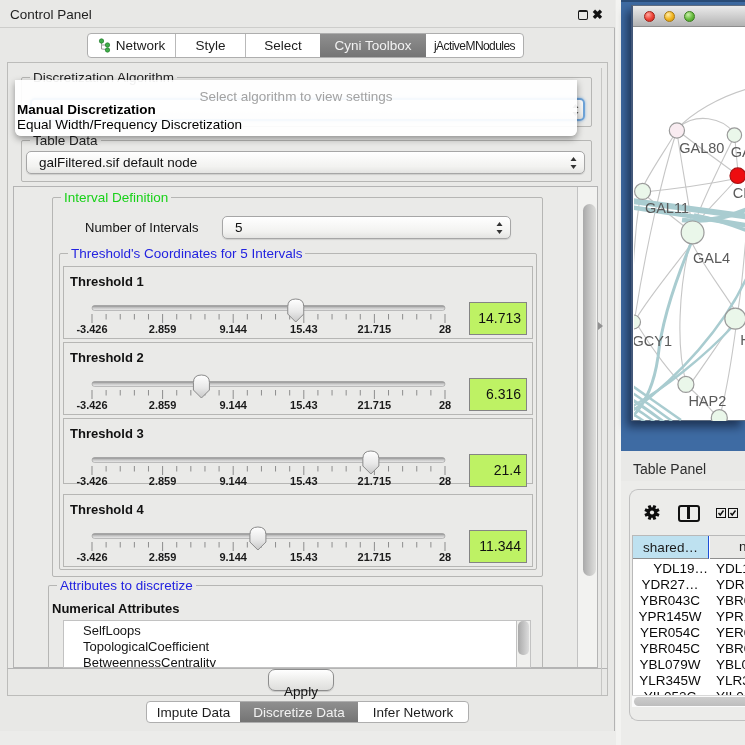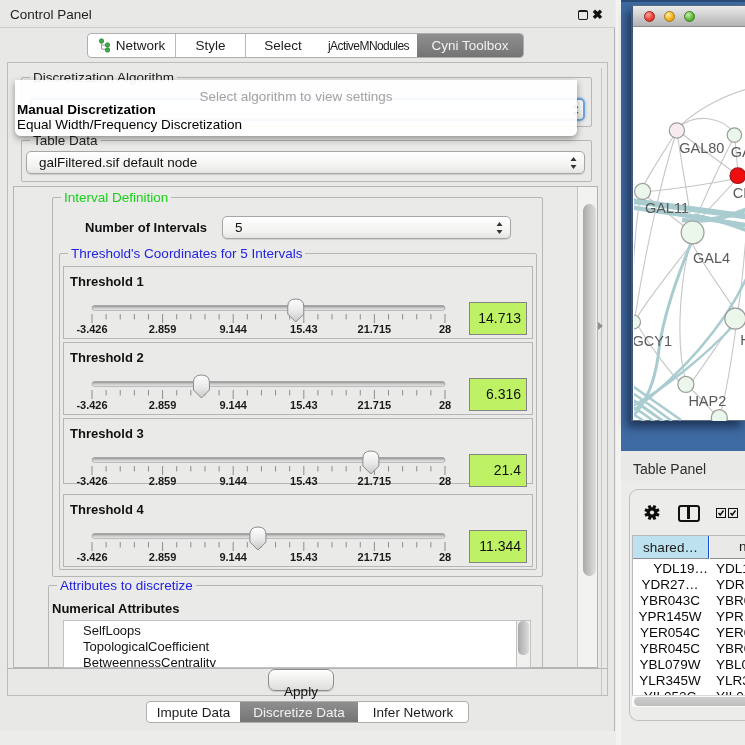--- a/index.html
+++ b/index.html
@@ -59,22 +59,22 @@
     <div class="tab first" style="width:87px;"><svg width="13" height="15" viewBox="0 0 13 15" style="margin-right:5px">
           <g stroke="#9a9a9a" stroke-width="1" fill="none">
             <path d="M3.5 3.5 L3.5 11 M3.5 7 L9 7 M3.5 11 L9 11.5"></path>
           </g>
           <circle cx="3.5" cy="3" r="2.2" fill="#3fae49" stroke="#1e7a28" stroke-width="0.7"></circle>
           <circle cx="9.5" cy="7" r="2.2" fill="#3fae49" stroke="#1e7a28" stroke-width="0.7"></circle>
           <circle cx="9.5" cy="12" r="2.2" fill="#3fae49" stroke="#1e7a28" stroke-width="0.7"></circle>
         </svg>Network</div>
     <div class="tab" style="width:70px;">Style</div>
     <div class="tab" style="width:75px;">Select</div>
+    <div class="tab sel" style="width:106px;">Cyni Toolbox</div>
     <div class="tab aftersel" style="width:97px; font-size:12px; letter-spacing:-0.55px;">jActiveMNodules</div>
-    <div class="tab sel" style="width:106px;">Cyni Toolbox</div>
   </div>
 
   <div class="abs" style="left:7px; top:62px; width:601px; height:606px; border:1px solid #bcbcba; border-bottom:none; background:#e9e9e7;"></div>
 
   <div class="abs group" style="left:21px; top:77px; width:571px; height:50px;">
     <div class="gtitle">Discretization Algorithm</div>
   </div>
   <div class="abs combo" style="left:30px; top:98px; width:555px; height:23px; border:2px solid #6ea3d8; box-shadow:0 0 3px #7fb0e0;">
     <svg class="arrows" style="right:4px" viewBox="0 0 7 12">
         <path d="M3.5 0 L6.5 4 L0.5 4 Z M3.5 12 L6.5 8 L0.5 8 Z" fill="#555"></path>
@@ -92,21 +92,21 @@
   </div>
 
   <div class="abs" style="left:13px; top:186px; width:585px; height:482px; border:1px solid #b4b4b4; background:#eaeae8;"></div>
 
   <div class="abs" style="left:577px; top:187px; width:20px; height:480px; background:#f2f2f0; border-left:1px solid #c2c2c2;"></div>
   <div class="abs" style="left:583px; top:204px; width:13px; height:372px; border-radius:6.5px; background:linear-gradient(90deg,#a9a9a9,#dfdfdd);"></div>
 
   <div class="abs group" style="left:52px; top:197px; width:491px; height:380px;">
     <div class="gtitle" style="color:#18d118; background:#eaeae8;">Interval Definition</div>
   </div>
-  <div class="abs" style="left:85px; top:220px; font-size:13px; font-weight:bold; color:#111;">Number of Intervals</div>
+  <div class="abs" style="left:85px; top:220px; font-size:13px; font-weight:normal; color:#111;">Number of Intervals</div>
   <div class="abs combo" style="left:222px; top:216px; width:289px; height:23px;">
     <span class="txt">5</span>
     <svg class="arrows" viewBox="0 0 7 12">
         <path d="M3.5 0 L6.5 4 L0.5 4 Z M3.5 12 L6.5 8 L0.5 8 Z" fill="#333"></path>
       </svg>
   </div>
 
   <div class="abs group" style="left:59px; top:253px; width:478px; height:317px;">
     <div class="gtitle" style="color:#2323e0; background:#eaeae8;">Threshold's Coordinates for 5 Intervals</div>
   </div>

